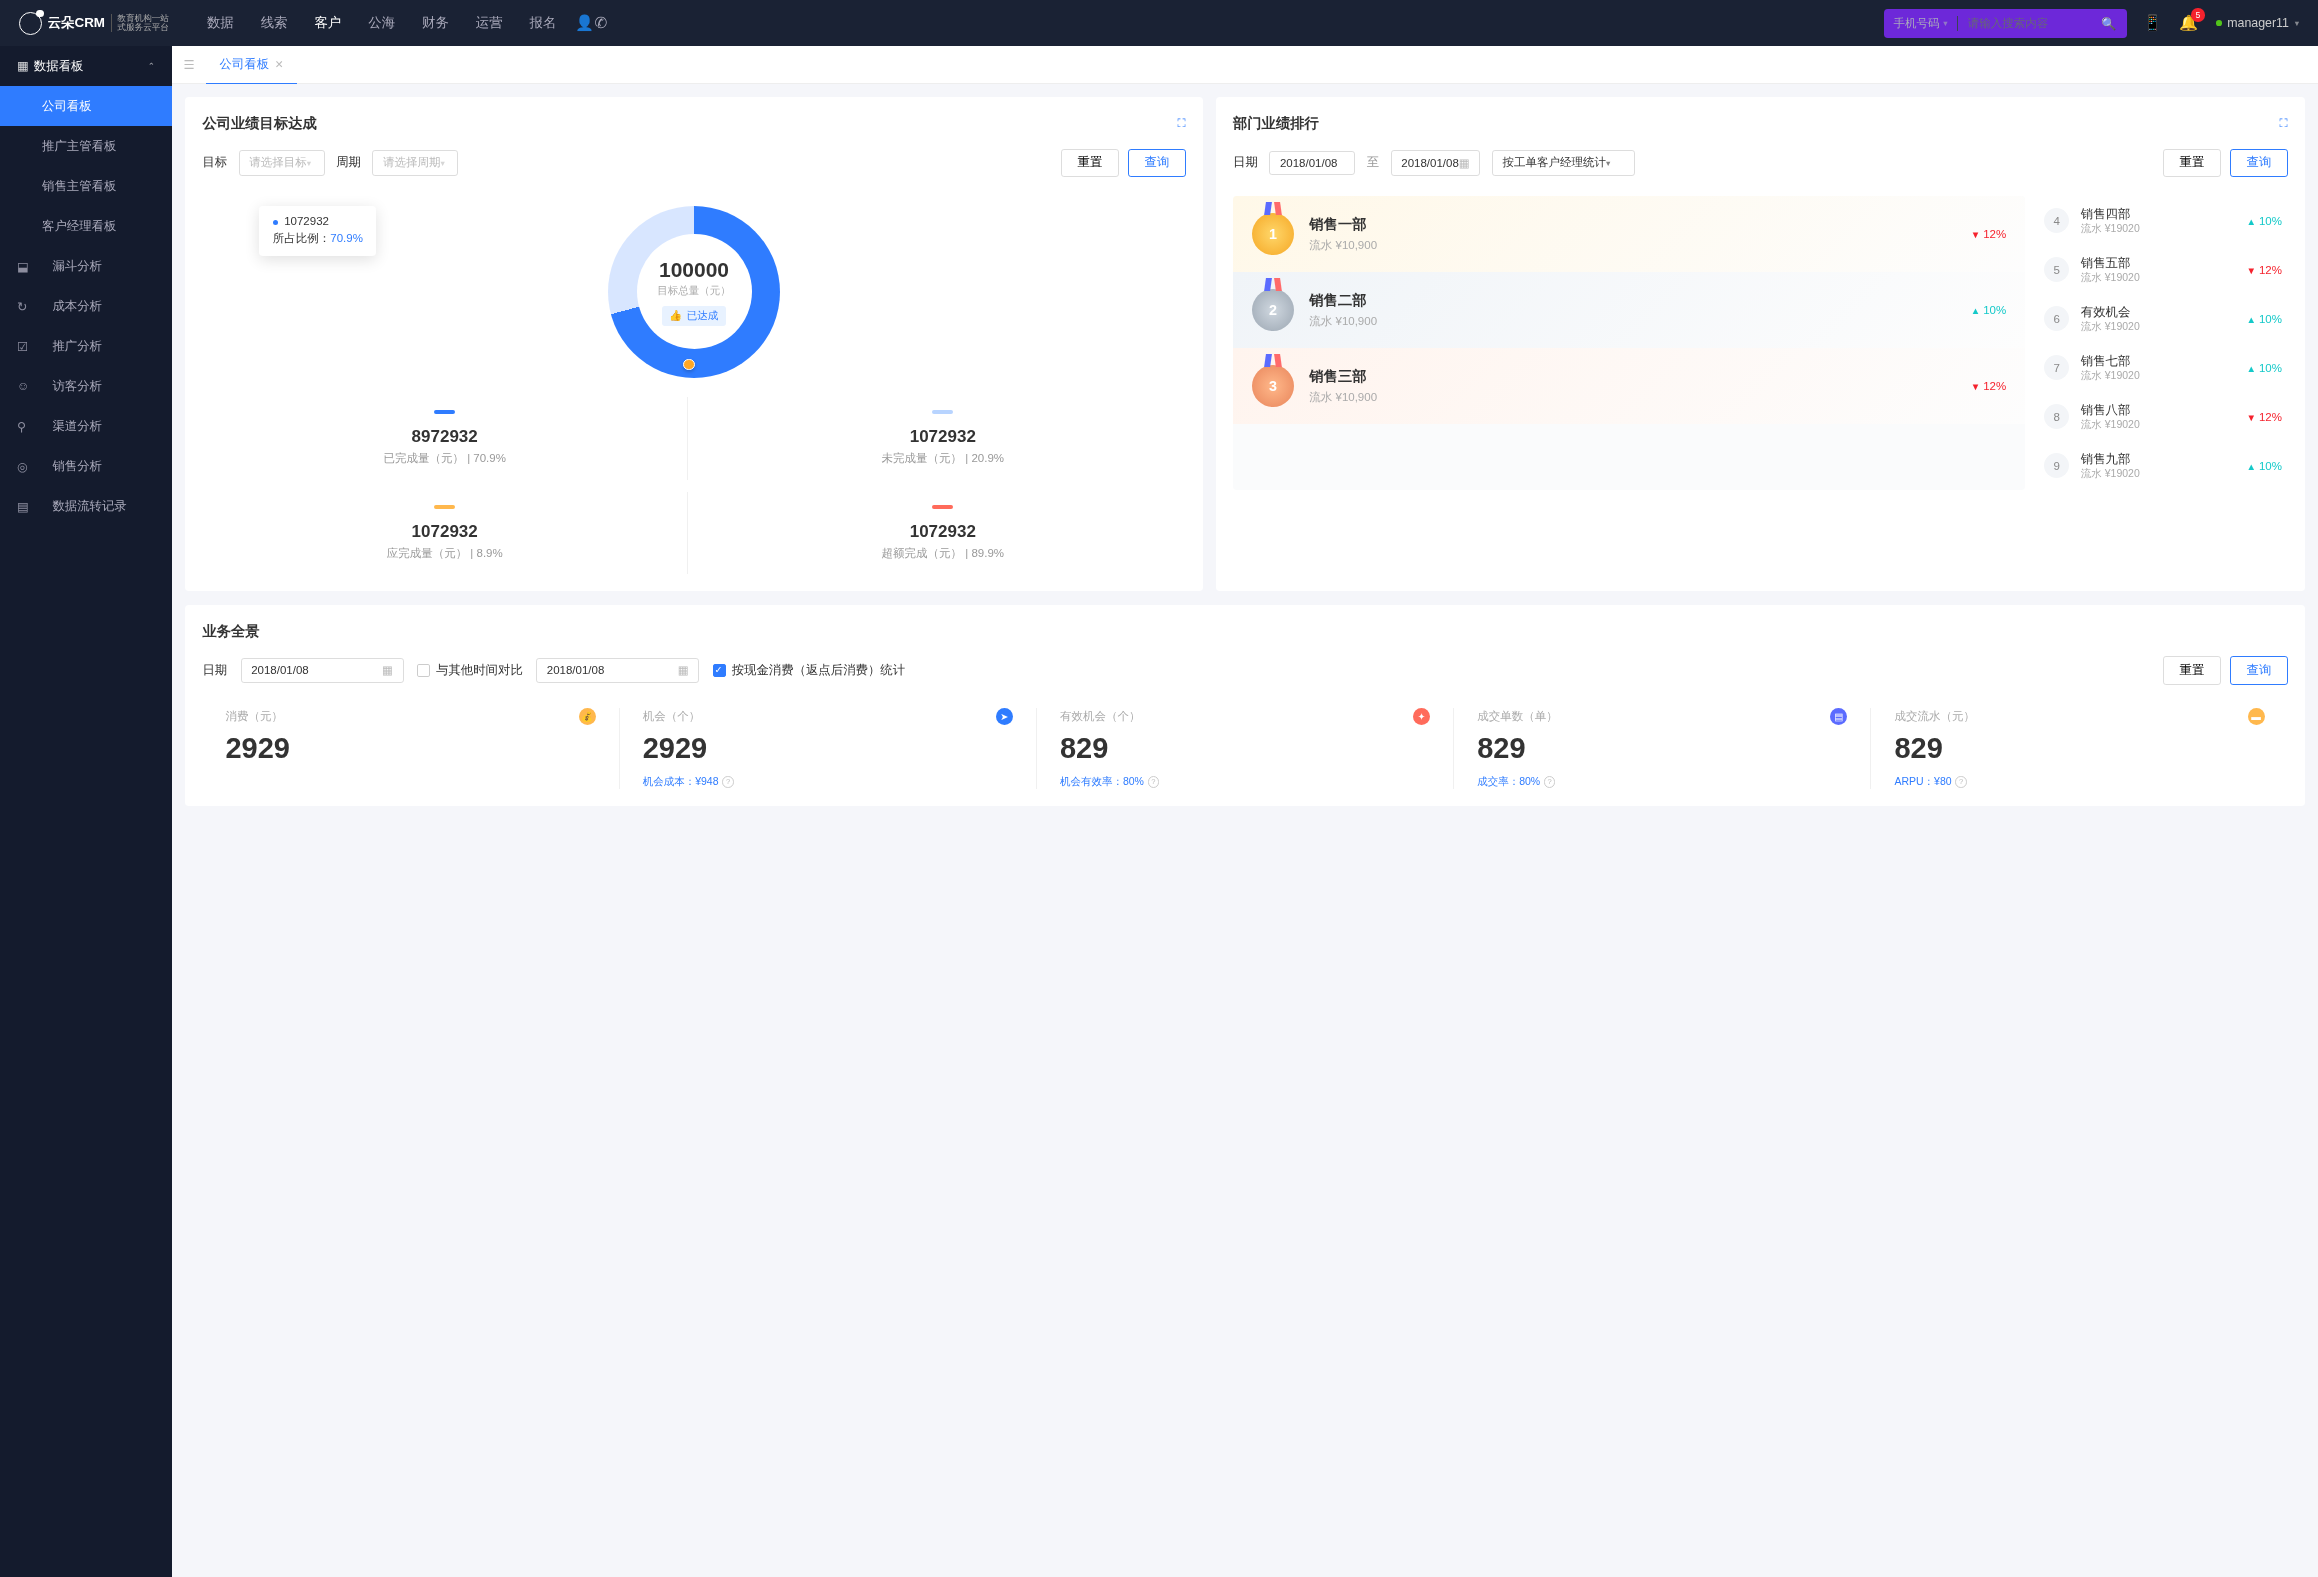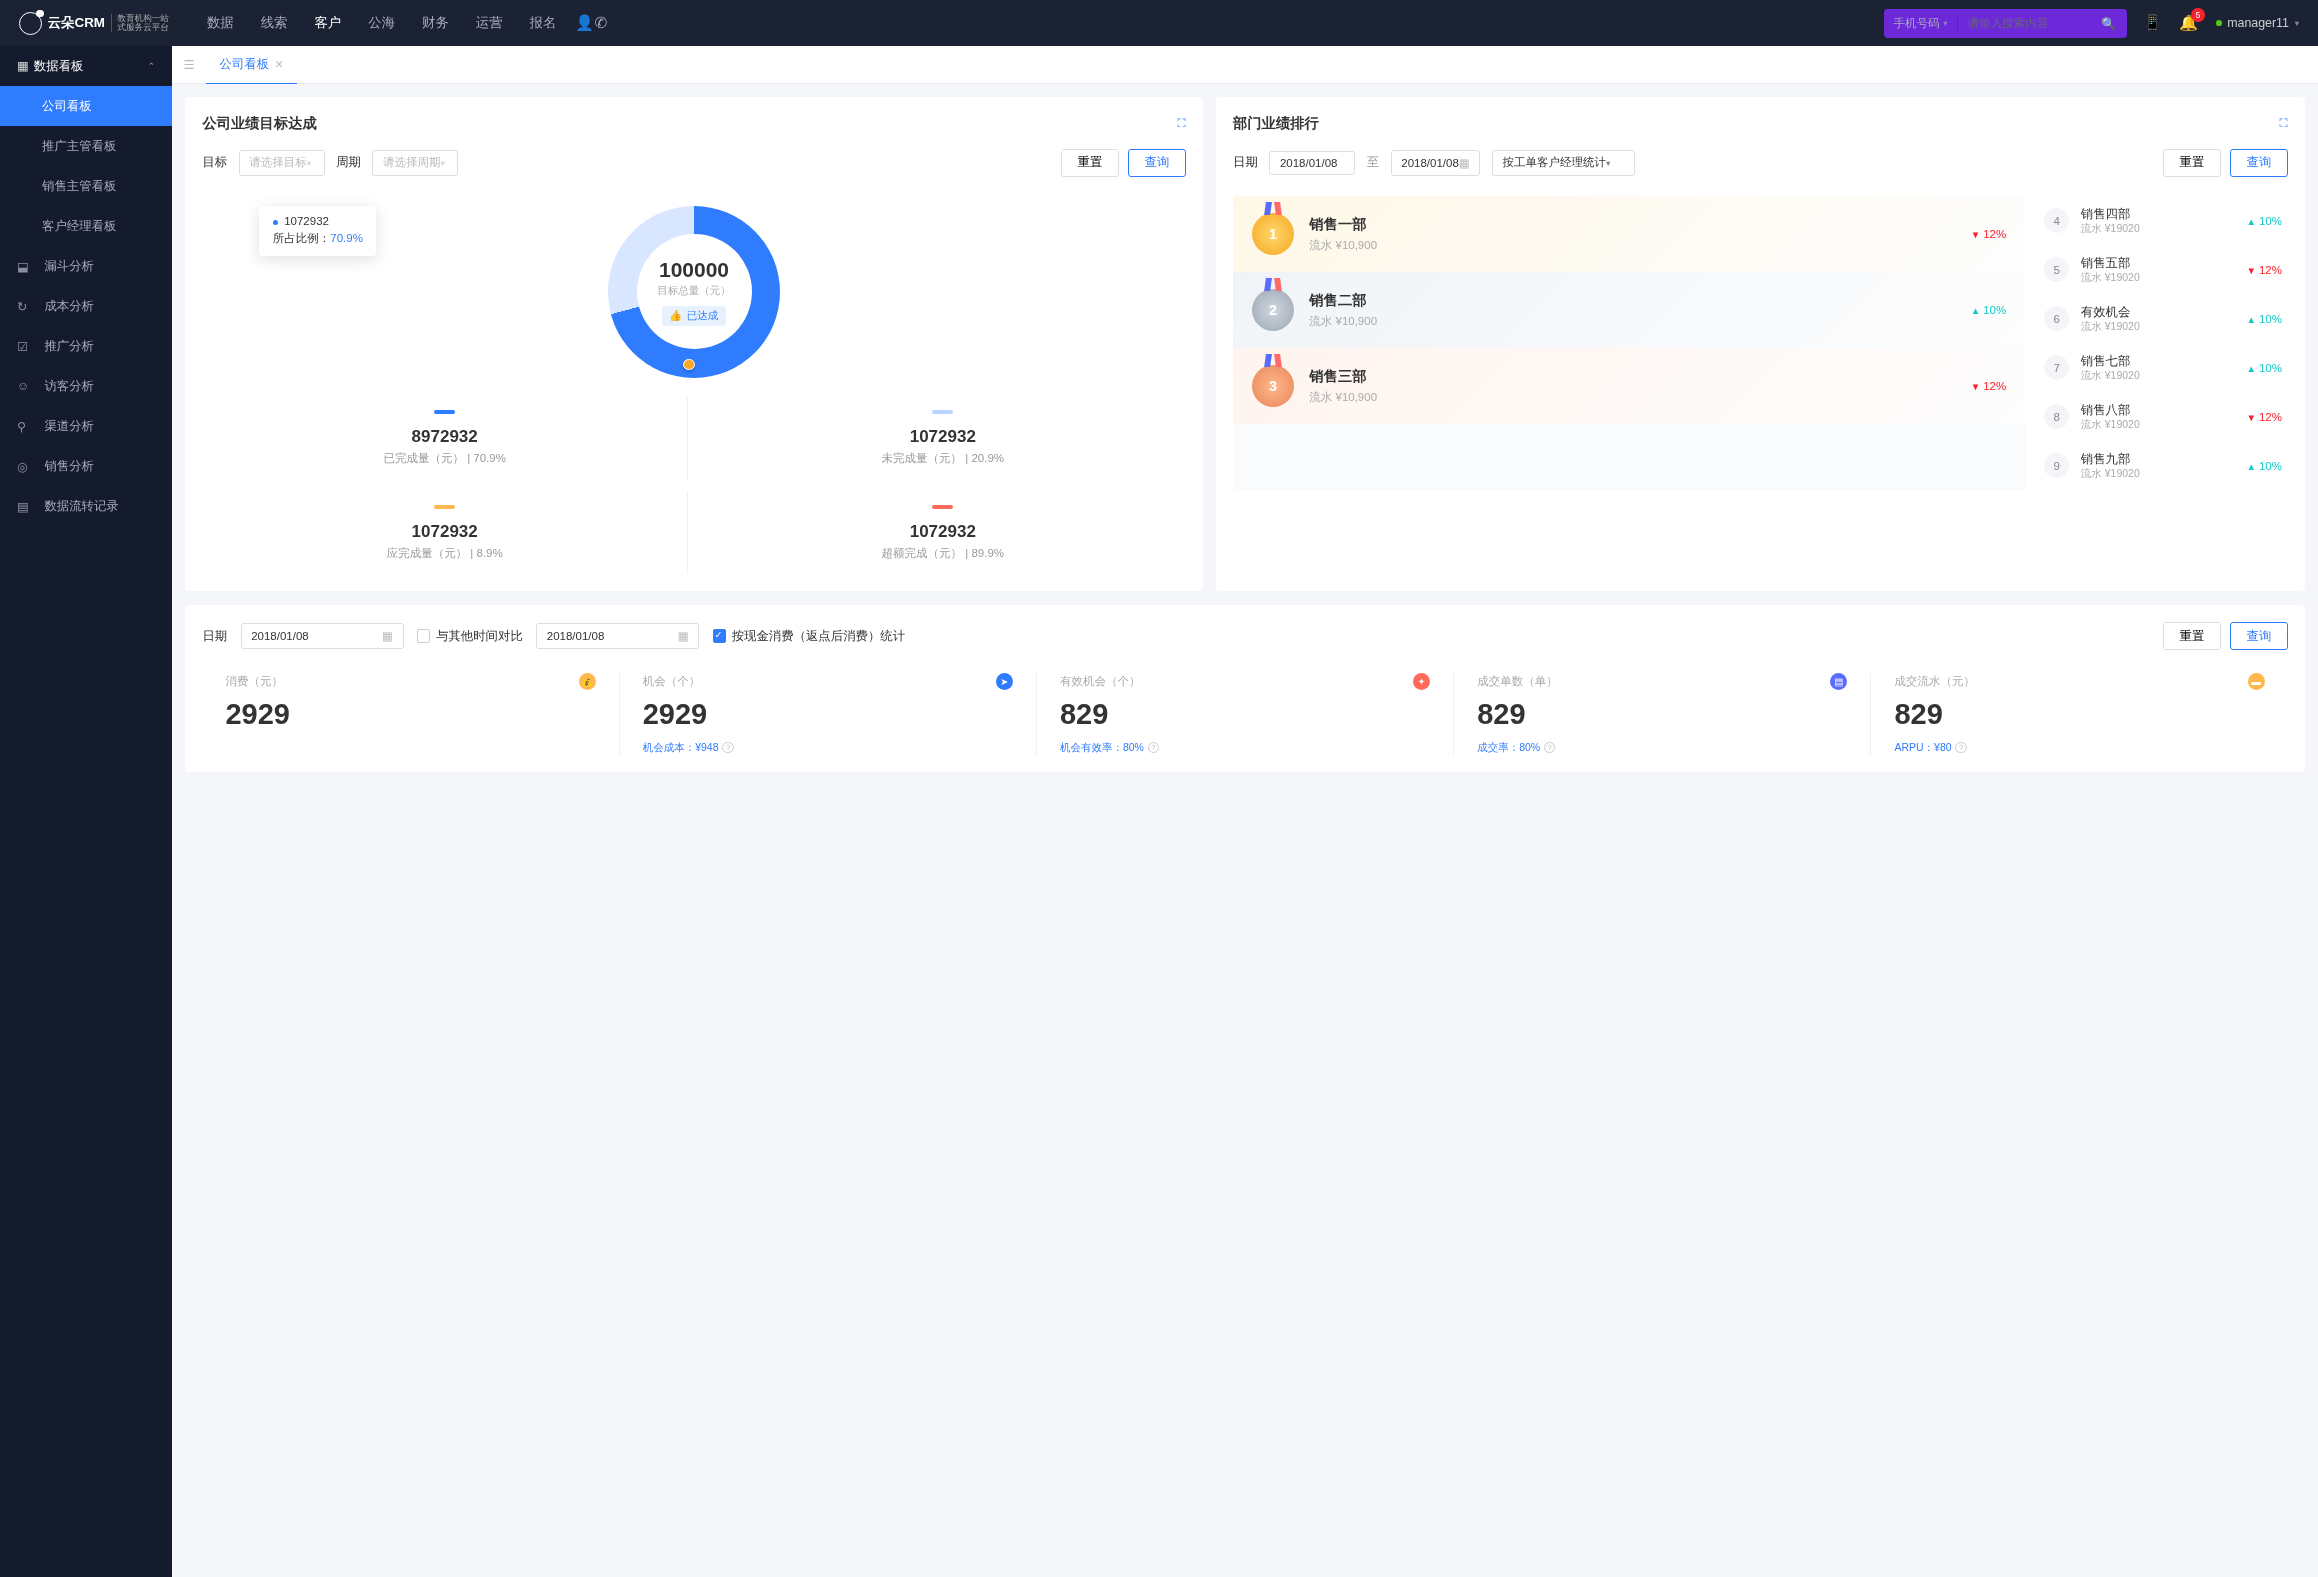--- a/index.html
+++ b/index.html
@@ -18,21 +18,21 @@
 .search-sel{padding:0 9.6px;color:#aab;border-right:1px solid #3a4254;display:flex;align-items:center;gap:3.8px;font-size:11.5px}
 .search-inp{background:none;border:none;color:#fff;padding:0 9.6px;width:134px;outline:none;font-size:11.5px}
 .search-inp::placeholder{color:#667}
 .search-btn{padding:0 9.6px;color:#aab}
 .top-icon{color:#aab;font-size:15.3px;cursor:pointer;position:relative}
 .badge{position:absolute;top:-5.7px;right:-5.7px;background:#f5222d;color:#fff;border-radius:50%;width:13.4px;height:13.4px;font-size:8.6px;display:flex;align-items:center;justify-content:center}
 .user{display:flex;align-items:center;gap:5.7px;color:#ccc;font-size:12.4px}
 .status-dot{width:5.7px;height:5.7px;background:#52c41a;border-radius:50%}
 .layout{display:flex;height:calc(100vh - 46px)}
 .sidebar{width:172px;background:#141b2d;color:#aab;padding-top:0;flex-shrink:0}
-.side-item{display:flex;align-items:center;padding:11.5px 17px;cursor:pointer;font-size:12.4px;gap:14px}
+.side-item{display:flex;align-items:center;padding:11.5px 17px;cursor:pointer;font-size:12.4px;gap:22px}
 .side-item.hdr{color:#fff;justify-content:space-between}
 .side-item.sub{padding-left:42px;color:#aab}
 .side-item.active{background:#2f7cff;color:#fff}
 .side-ico{width:13.4px;display:inline-block;opacity:.8}
 .main{flex:1;overflow:auto}
 .tabbar{background:#fff;border-bottom:1px solid #eee;display:flex;align-items:center;padding:0 11.5px;height:38px}
 .tab-coll{color:#bbb;margin-right:11.5px;cursor:pointer}
 .tab{padding:0 13.4px;height:38px;display:flex;align-items:center;gap:5.7px;font-size:12.4px;color:#2f7cff;border-bottom:1.9px solid #2f7cff;cursor:pointer}
 .tab-close{color:#bbb;font-size:10.5px}
 .content{padding:13.4px;display:flex;flex-direction:column;gap:13.4px}
@@ -372,20 +372,23 @@
                     <div class="rest-sub">流水 ¥19020</div>
                   </div>
                   <div class="rank-pct up">10%</div>
                 </div>
               </div>
           </div>
         </div>
       </div>
 
       <div class="panel">
+        <div class="panel-hdr">
+          <div class="panel-title">业务全景</div>
+        </div>
         <div class="overview-filters">
           <span class="flabel">日期</span>
           <div class="date-inp">
               <span>2018/01/08</span>
               <span class="cal-ico">▦</span>
             </div>
           <label class="chk">
               <span class="chkbox"></span>
               <span>与其他时间对比</span>
             </label>

